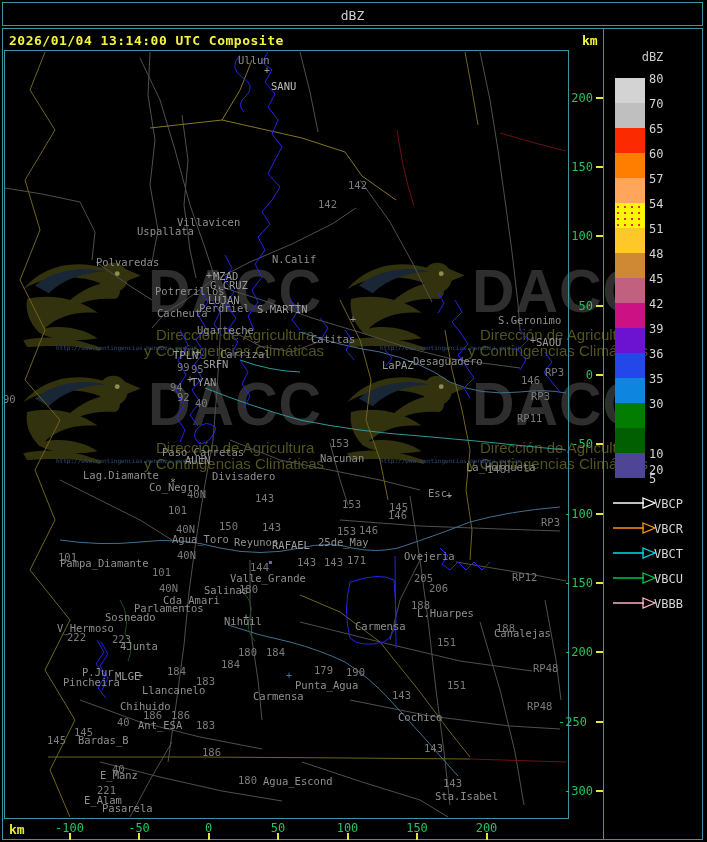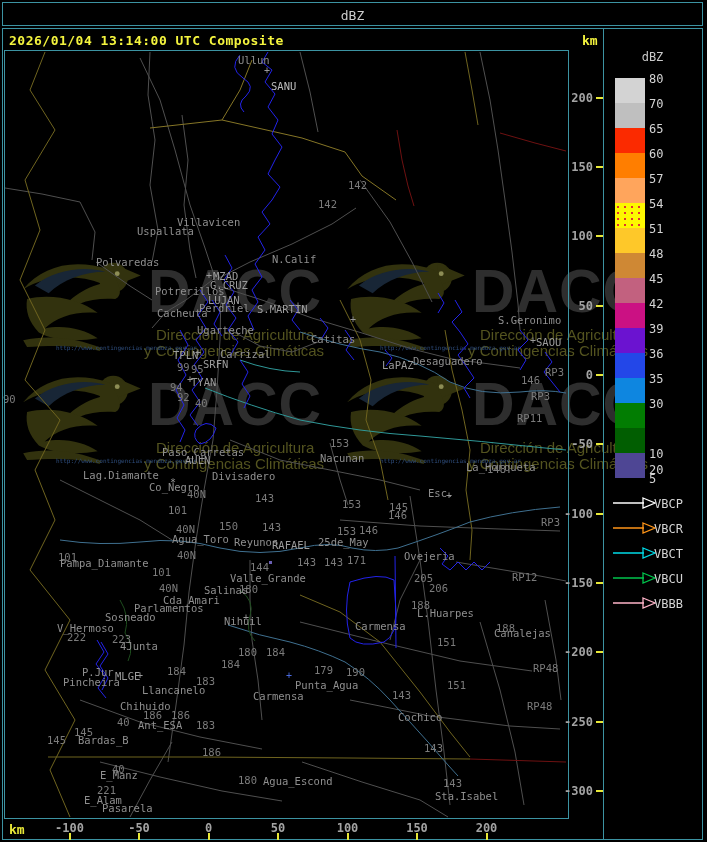--- a/index.html
+++ b/index.html
@@ -25,21 +25,21 @@
   .wm-url{position:absolute;left:48px;top:88px;font-size:6px;color:#2e4d7d;white-space:nowrap;}
   
   #map-labels{position:absolute;left:0;top:0;width:707px;height:842px;}
   .lbl{position:absolute;white-space:pre;font-size:10.5px;line-height:11px;color:#8f8f8f;}
   .lbl.num{color:#7b7b7b;}
   .lbl.code{color:#9d9d9d;}
   .lbl.bright{color:#bdbdbd;}
   .mk{position:absolute;font-size:10px;line-height:10px;color:#9a9a9a;}
   .mk.bluem{color:#4a6ae0;}
   
-  .ax-lab{position:absolute;color:#a3a3a3;font-size:12px;font-weight:bold;}
+  .ax-lab{position:absolute;color:#22c55e;font-size:12px;font-weight:normal;}
   .tick{position:absolute;background:#e8e838;}
   #bottom-km{position:absolute;left:9px;top:822px;color:#e8e838;font-size:13px;font-weight:bold;}
   
   #rpanel{position:absolute;left:604px;top:28px;width:103px;height:812px;}
   #scale-title{position:absolute;left:0;right:6px;top:22px;text-align:center;color:#c9c9c9;font-size:12px;}
   .sc-block{position:absolute;left:11px;width:30px;height:25px;}
   .sc-block.speckle{background-image:radial-gradient(circle at 3px 4px,#e03030 0,#e03030 0.8px,transparent 1.4px);background-size:7px 6px;}
   .sc-lab{position:absolute;left:45px;color:#d4d4d4;font-size:12px;}
   .lg-row{position:absolute;left:0;height:14px;}
   .lg-lab{position:absolute;left:50px;top:0;color:#d4d4d4;font-size:12px;}
@@ -373,21 +373,21 @@
     <span class="ax-lab" style="left: 558px; width: 35px; text-align: right; top: 368px;">0</span>
     <div class="tick" style="left: 596px; top: 374px; width: 7px; height: 2px;"></div>
     <span class="ax-lab" style="left: 558px; width: 35px; text-align: right; top: 437.3px;">-50</span>
     <div class="tick" style="left: 596px; top: 443.3px; width: 7px; height: 2px;"></div>
     <span class="ax-lab" style="left: 558px; width: 35px; text-align: right; top: 506.6px;">-100</span>
     <div class="tick" style="left: 596px; top: 512.6px; width: 7px; height: 2px;"></div>
     <span class="ax-lab" style="left: 558px; width: 35px; text-align: right; top: 575.9px;">-150</span>
     <div class="tick" style="left: 596px; top: 581.9px; width: 7px; height: 2px;"></div>
     <span class="ax-lab" style="left: 558px; width: 35px; text-align: right; top: 645.2px;">-200</span>
     <div class="tick" style="left: 596px; top: 651.2px; width: 7px; height: 2px;"></div>
-    <span class="ax-lab" style="left: 558px; width: 35px; text-align: right; top: 714.5px;">-250</span>
+    <span class="ax-lab" style="left: 558px; width: 35px; text-align: left; top: 714.5px;">-250</span>
     <div class="tick" style="left: 596px; top: 720.5px; width: 7px; height: 2px;"></div>
     <span class="ax-lab" style="left: 558px; width: 35px; text-align: right; top: 783.8px;">-300</span>
     <div class="tick" style="left: 596px; top: 789.8px; width: 7px; height: 2px;"></div>
     <span class="ax-lab" style="left: 47.5px; width: 44px; text-align: center; top: 821px;">-100</span>
     <div class="tick" style="left: 68.5px; top: 833px; width: 2px; height: 7px;"></div>
     <span class="ax-lab" style="left: 117px; width: 44px; text-align: center; top: 821px;">-50</span>
     <div class="tick" style="left: 138px; top: 833px; width: 2px; height: 7px;"></div>
     <span class="ax-lab" style="left: 186.5px; width: 44px; text-align: center; top: 821px;">0</span>
     <div class="tick" style="left: 207.5px; top: 833px; width: 2px; height: 7px;"></div>
     <span class="ax-lab" style="left: 256px; width: 44px; text-align: center; top: 821px;">50</span>

